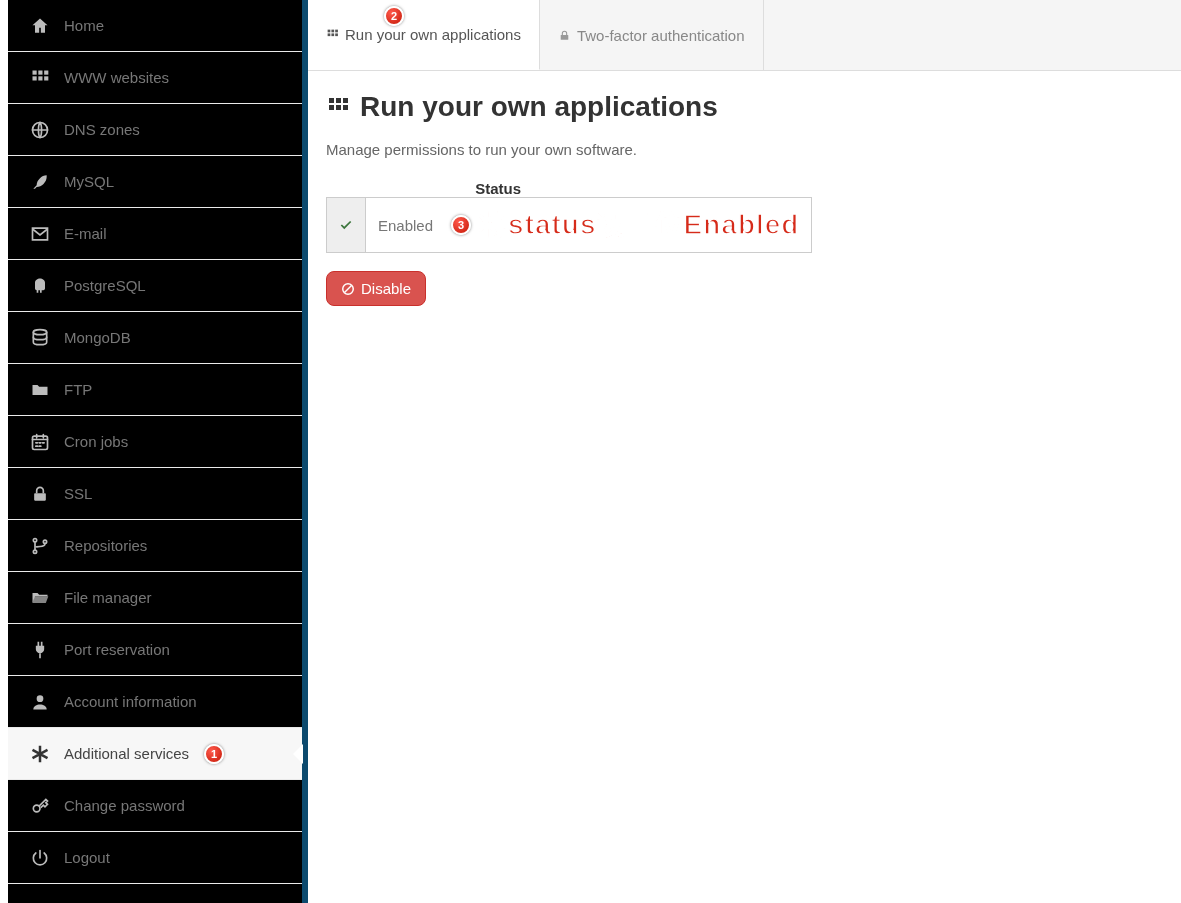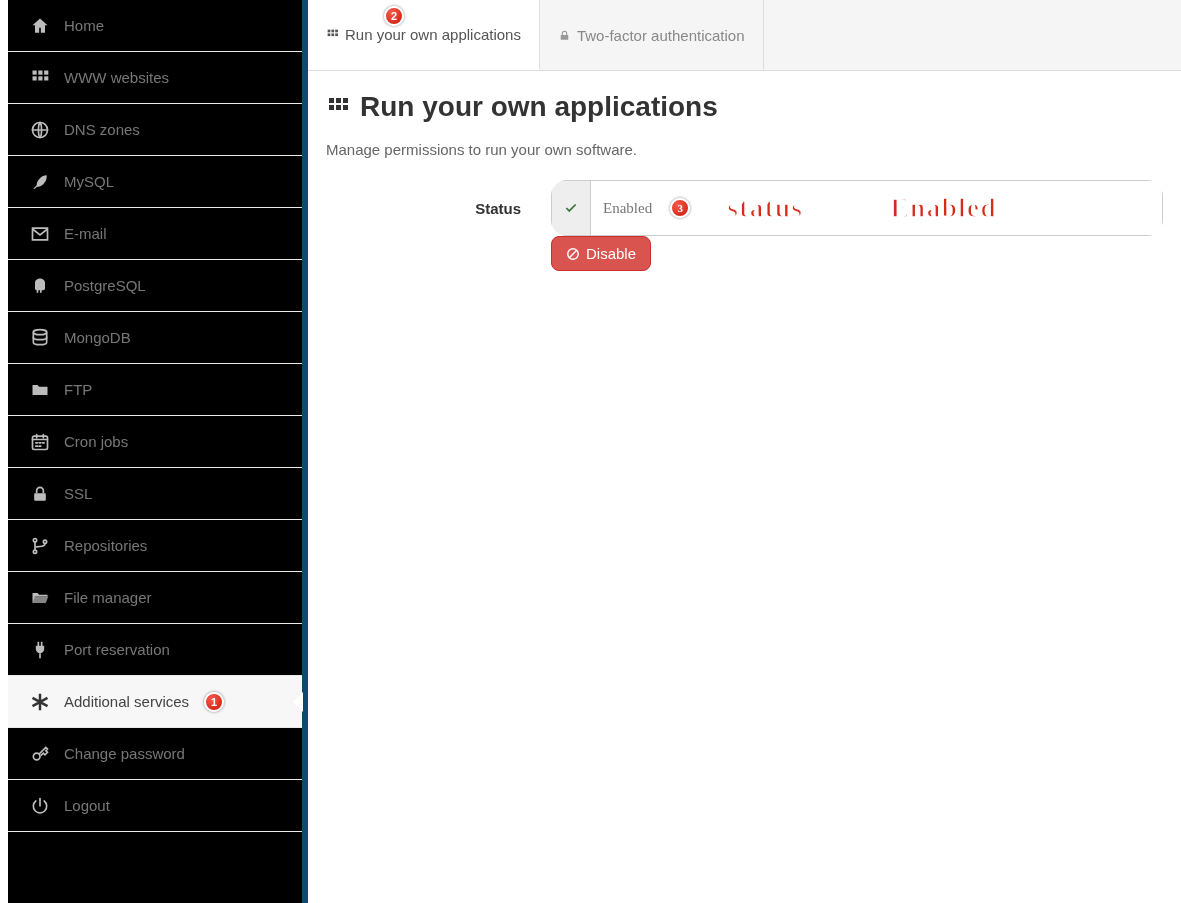--- a/index.html
+++ b/index.html
@@ -94,38 +94,39 @@
     font-size: 28px;
     font-weight: 700;
     color: #333;
     margin-bottom: 18px;
   }
   .page-heading .hicon { color: #333; display: inline-flex; }
   .page-description { font-size: 15px; color: #666; margin-bottom: 22px; }
 
   .form-row {
     display: flex;
-    align-items: center;
+    align-items: flex-start;
+    margin-bottom: 18px;
+    flex-direction: column;
   }
   .form-label {
     width: 225px;
     text-align: right;
     padding-right: 30px;
     font-weight: 700;
     color: #333;
     font-size: 15px;
   }
   .form-field { flex: 1; }
 
   .input-group {
     display: flex;
     width: 100%;
-    border-radius: 16px;
+    border-radius: 0;
     overflow: hidden;
-    font-family: Liberation Serif, serif;
   }
   .input-addon {
     width: 40px;
     display: flex;
     align-items: center;
     justify-content: center;
     background: #eee;
     border: 1px solid #ccc;
     color: #3c763d;
   }
@@ -304,20 +305,29 @@
       <span class="label">File manager</span>
     </div>
     <div class="sidebar-item rel">
       <span class="icon">
         <svg width="20" height="20" viewBox="0 0 24 24" fill="currentColor">
           <path d="M9 2v5H7v4a5 5 0 0010 0V7h-2V2h-2v5h-2V2z"></path>
           <path d="M12 16v6" stroke="currentColor" stroke-width="2"></path>
         </svg>
       </span>
       <span class="label">Port reservation</span>
+    </div>
+    <div class="sidebar-item rel">
+      <span class="icon">
+        <svg width="20" height="20" viewBox="0 0 24 24" fill="currentColor">
+          <circle cx="12" cy="8" r="4"></circle>
+          <path d="M4 21c0-4 4-6 8-6s8 2 8 6z"></path>
+        </svg>
+      </span>
+      <span class="label">Account information</span>
     </div>
     <div class="sidebar-item active rel">
       <span class="icon">
         <svg width="20" height="20" viewBox="0 0 24 24" fill="currentColor">
           <path d="M12 2v20M3 7l18 10M3 17L21 7" stroke="currentColor" stroke-width="3"></path>
         </svg>
       </span>
       <span class="label">Additional services</span>
       <span class="badge" style="right: 78px; top: 16px;">1</span>
     </div>

